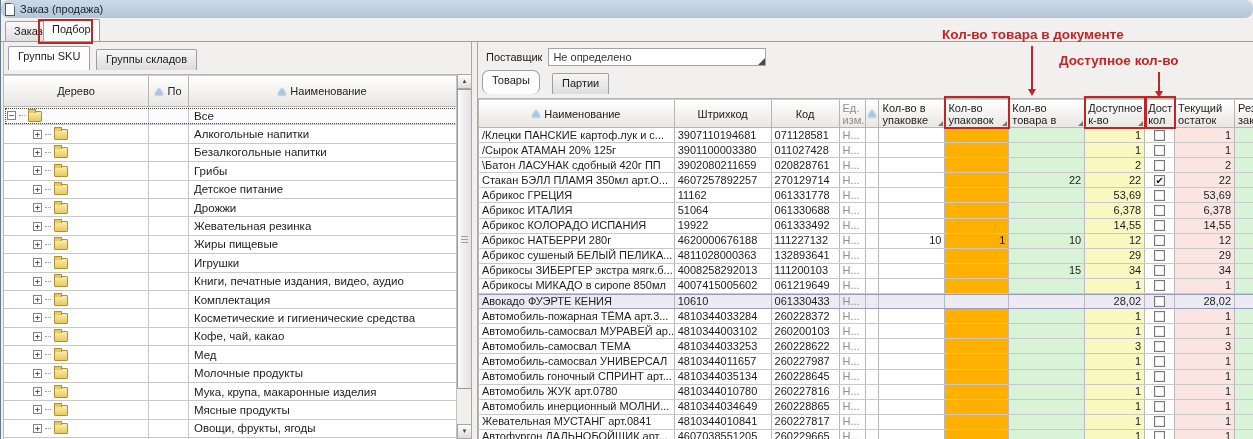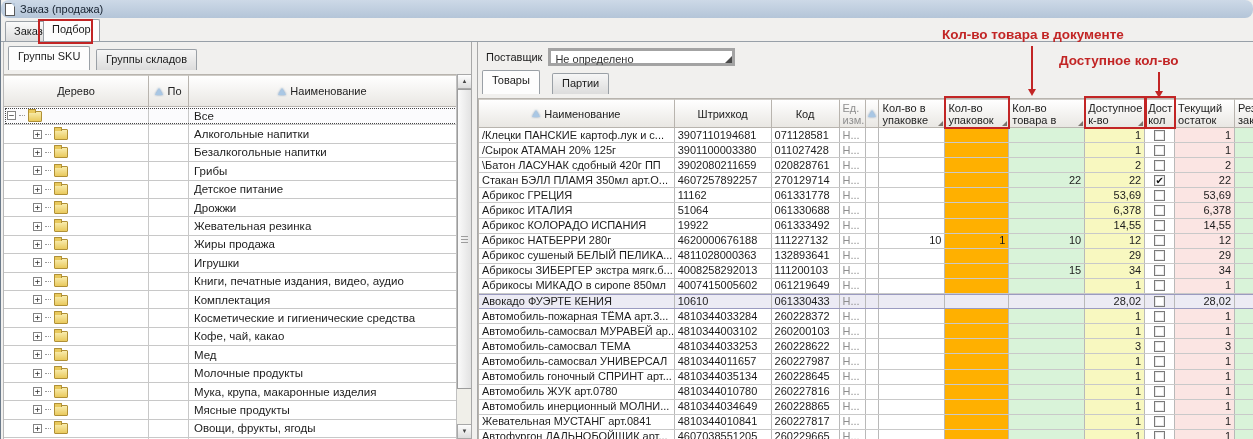--- a/index.html
+++ b/index.html
@@ -74,27 +74,27 @@
     border:1px solid #a8a8a8; font-size:6px; color:#444; text-align:center; line-height:13px; }
   .sb-up { top:0; }
   .sb-dn { bottom:0; }
   .sthumb { position:absolute; left:0; top:15px; width:15px; height:300px; background:linear-gradient(90deg,#fafafa,#e2e2e2);
     border:1px solid #9c9c9c; }
   .sthumb::after { content:''; position:absolute; left:3px; top:50%; width:7px; height:1px;
     box-shadow:0 -3px #9c9c9c, 0 0 #9c9c9c, 0 3px #9c9c9c; background:#9c9c9c; }
 
   
   .supplier-row { position:absolute; left:0; top:4px; width:770px; height:22px; display:flex; align-items:center; gap:6px; padding-left:8px; }
-  .supplier-input { width:187px; height:18px; background:#fff; border:3px solid #a3a3a3; padding:2px 4px; font-size:11px;
+  .supplier-input { width:218px; height:18px; background:#fff; border:1px solid #a3a3a3; padding:2px 4px; font-size:11px;
     color:#333; position:relative; }
   .supplier-input::after { content:''; position:absolute; right:0; bottom:0; width:0; height:0;
     border-bottom:7px solid #4a4a4a; border-left:7px solid transparent; }
 
   .right-tabs { position:absolute; left:4px; top:28px; height:28px; width:300px; }
-  #tab-tovary { left:0; top:0; }
+  #tab-tovary { left:0; top:0;border-radius:7px; }
   #tab-partii { left:70px; top:3px; }
 
   
   .goods-grid { position:absolute; left:0; top:56px; width:776px; height:341px; background:#fff; overflow:hidden; border-top:1px solid #b8b4ae; border-left:1px solid #b8b4ae; }
   .goods-head { display:flex; height:29px; }
   .goods-head .hcell { justify-content:flex-start; padding:1px 3px; text-align:left; }
   .goods-head .hc-center { justify-content:center; text-align:center; }
   .grow { display:flex; height:15.1px; border-bottom:1px solid #c9c9c9; background:#fff; }
   .gc { border-right:1px solid #b9b9b9; height:100%; padding:0 3px; display:flex; align-items:center; overflow:hidden;
     white-space:nowrap; font-size:11px; line-height:13px; }
@@ -230,21 +230,21 @@
               <div class="tc tc-po"></div>
               <div class="tc tc-name">Жевательная резинка</div>
             </div>
             <div class="trow">
               <div class="tc tc-tree">
                 <div class="expander child">+</div>
                 <div class="dots"></div>
                 <div class="folder"></div>
               </div>
               <div class="tc tc-po"></div>
-              <div class="tc tc-name">Жиры продажа</div>
+              <div class="tc tc-name">Жиры пищевые</div>
             </div>
             <div class="trow">
               <div class="tc tc-tree">
                 <div class="expander child">+</div>
                 <div class="dots"></div>
                 <div class="folder"></div>
               </div>
               <div class="tc tc-po"></div>
               <div class="tc tc-name">Игрушки</div>
             </div>

